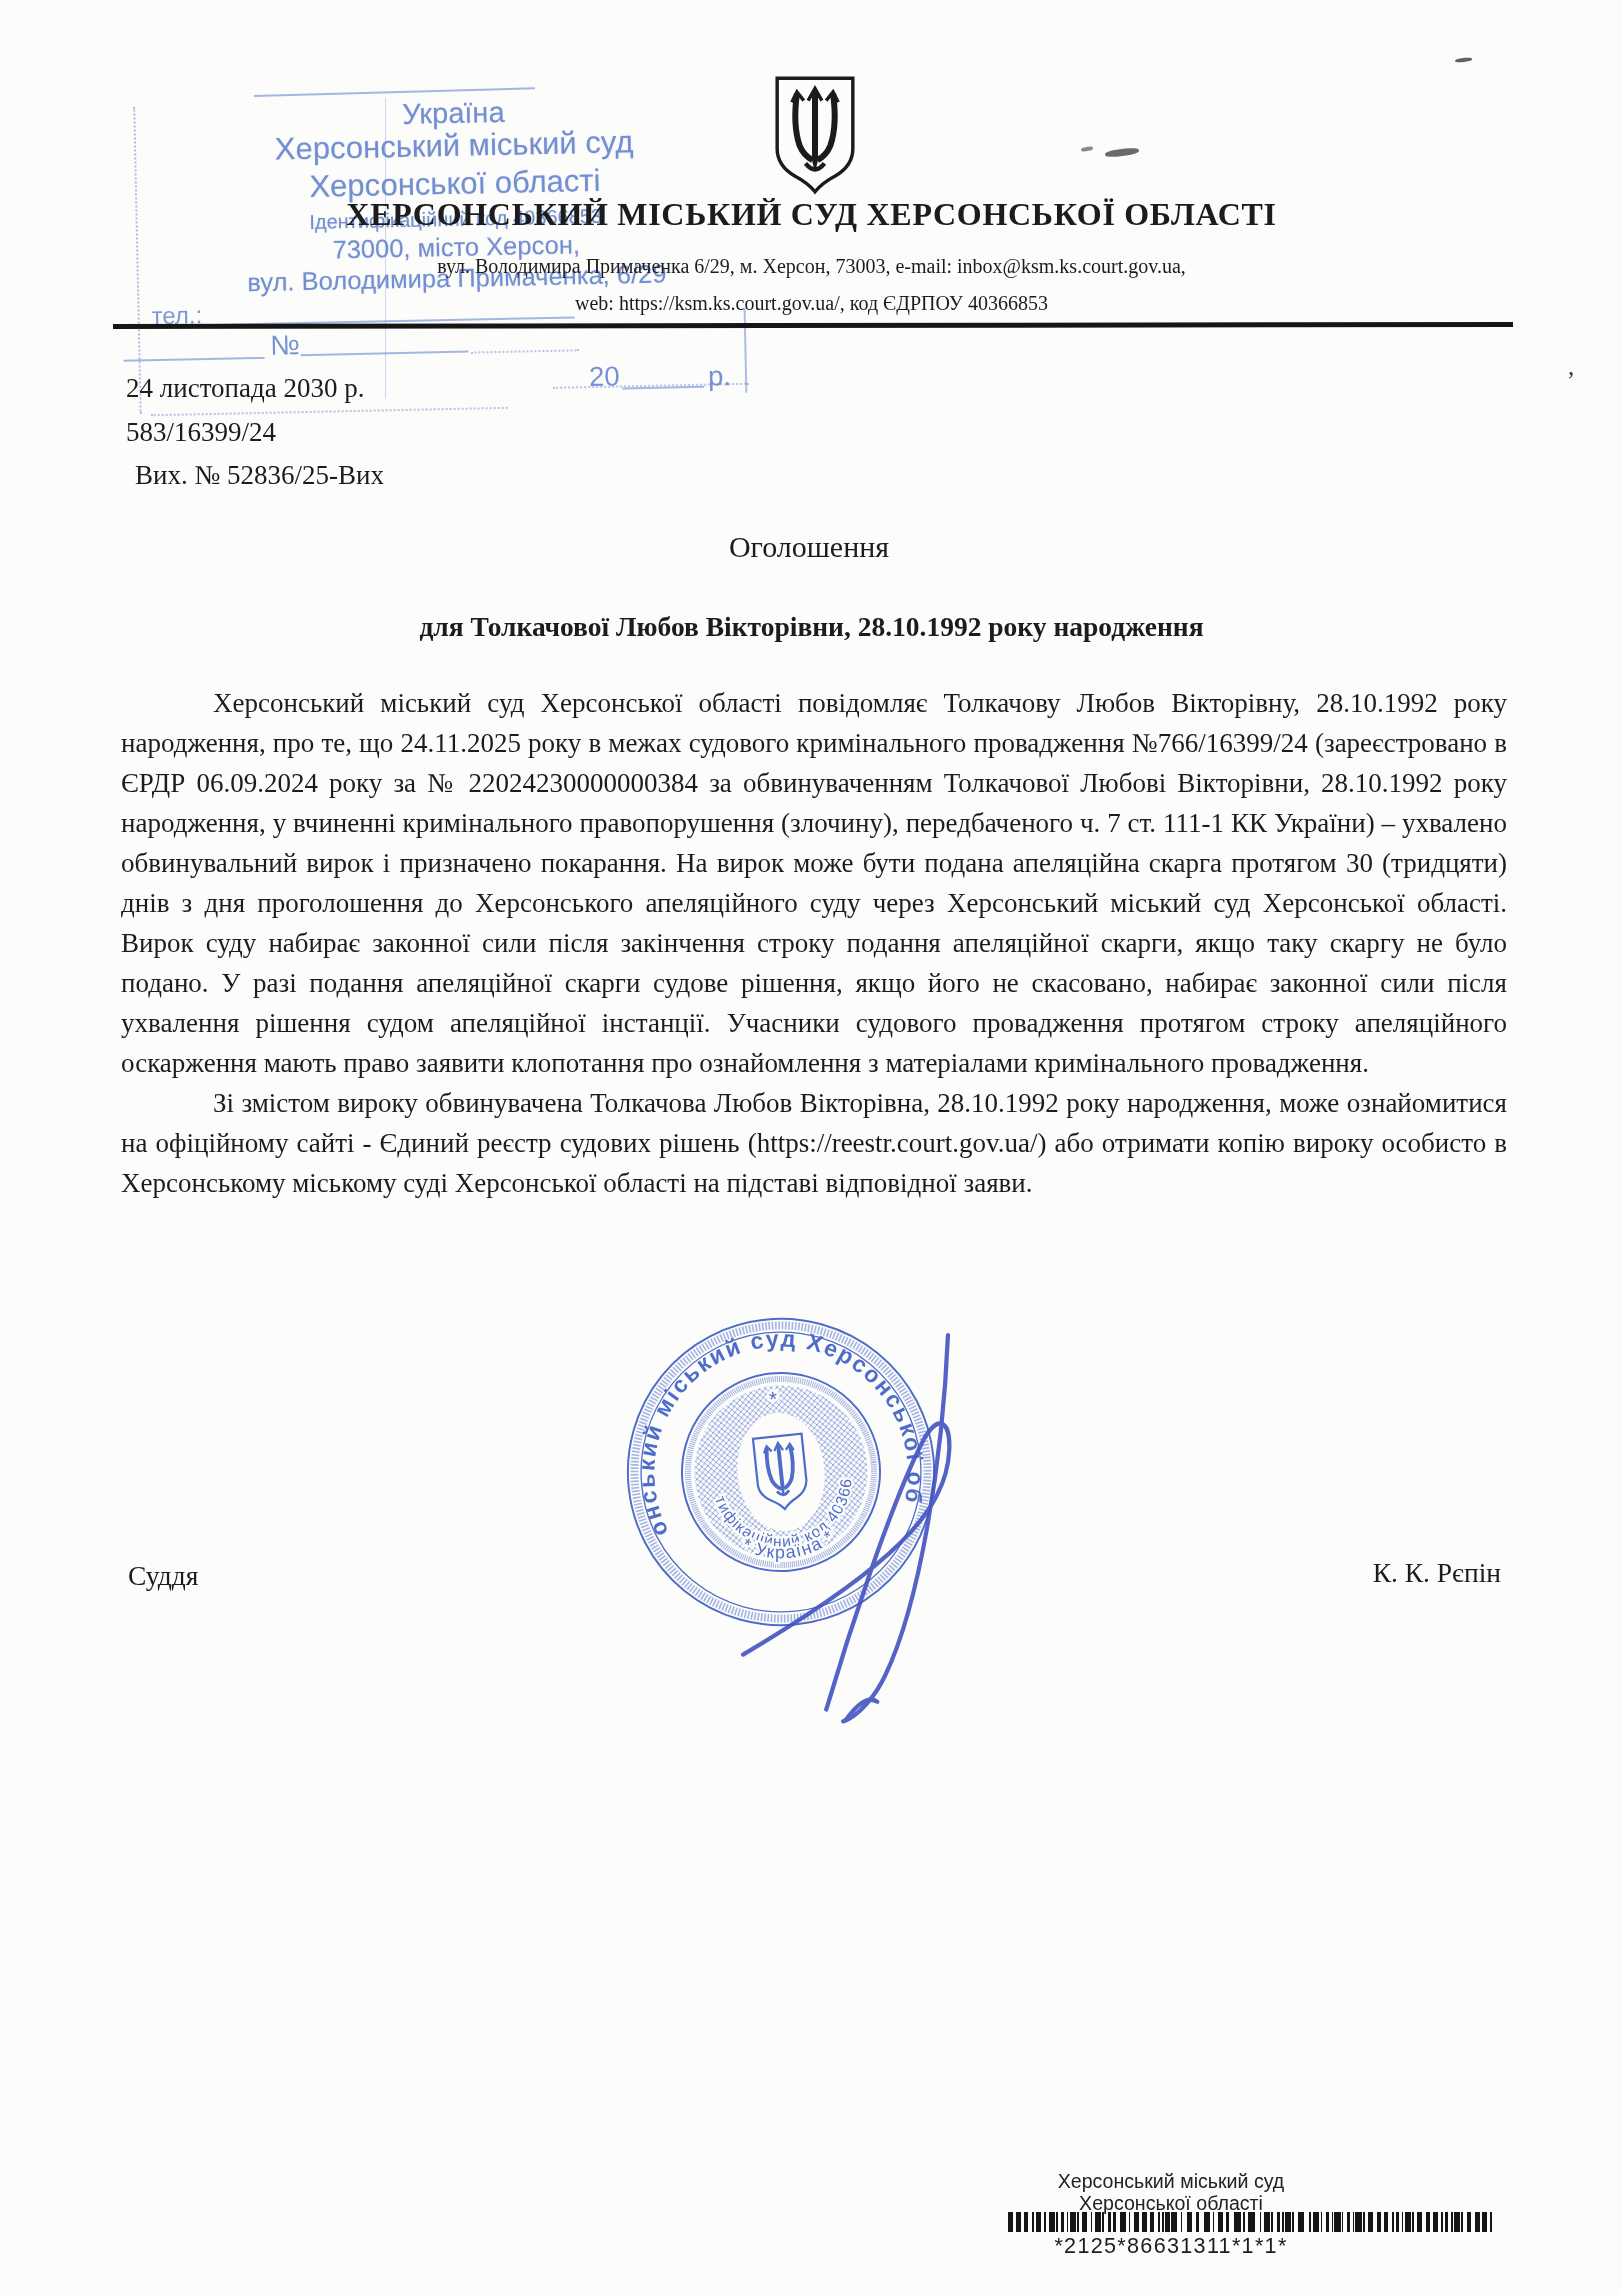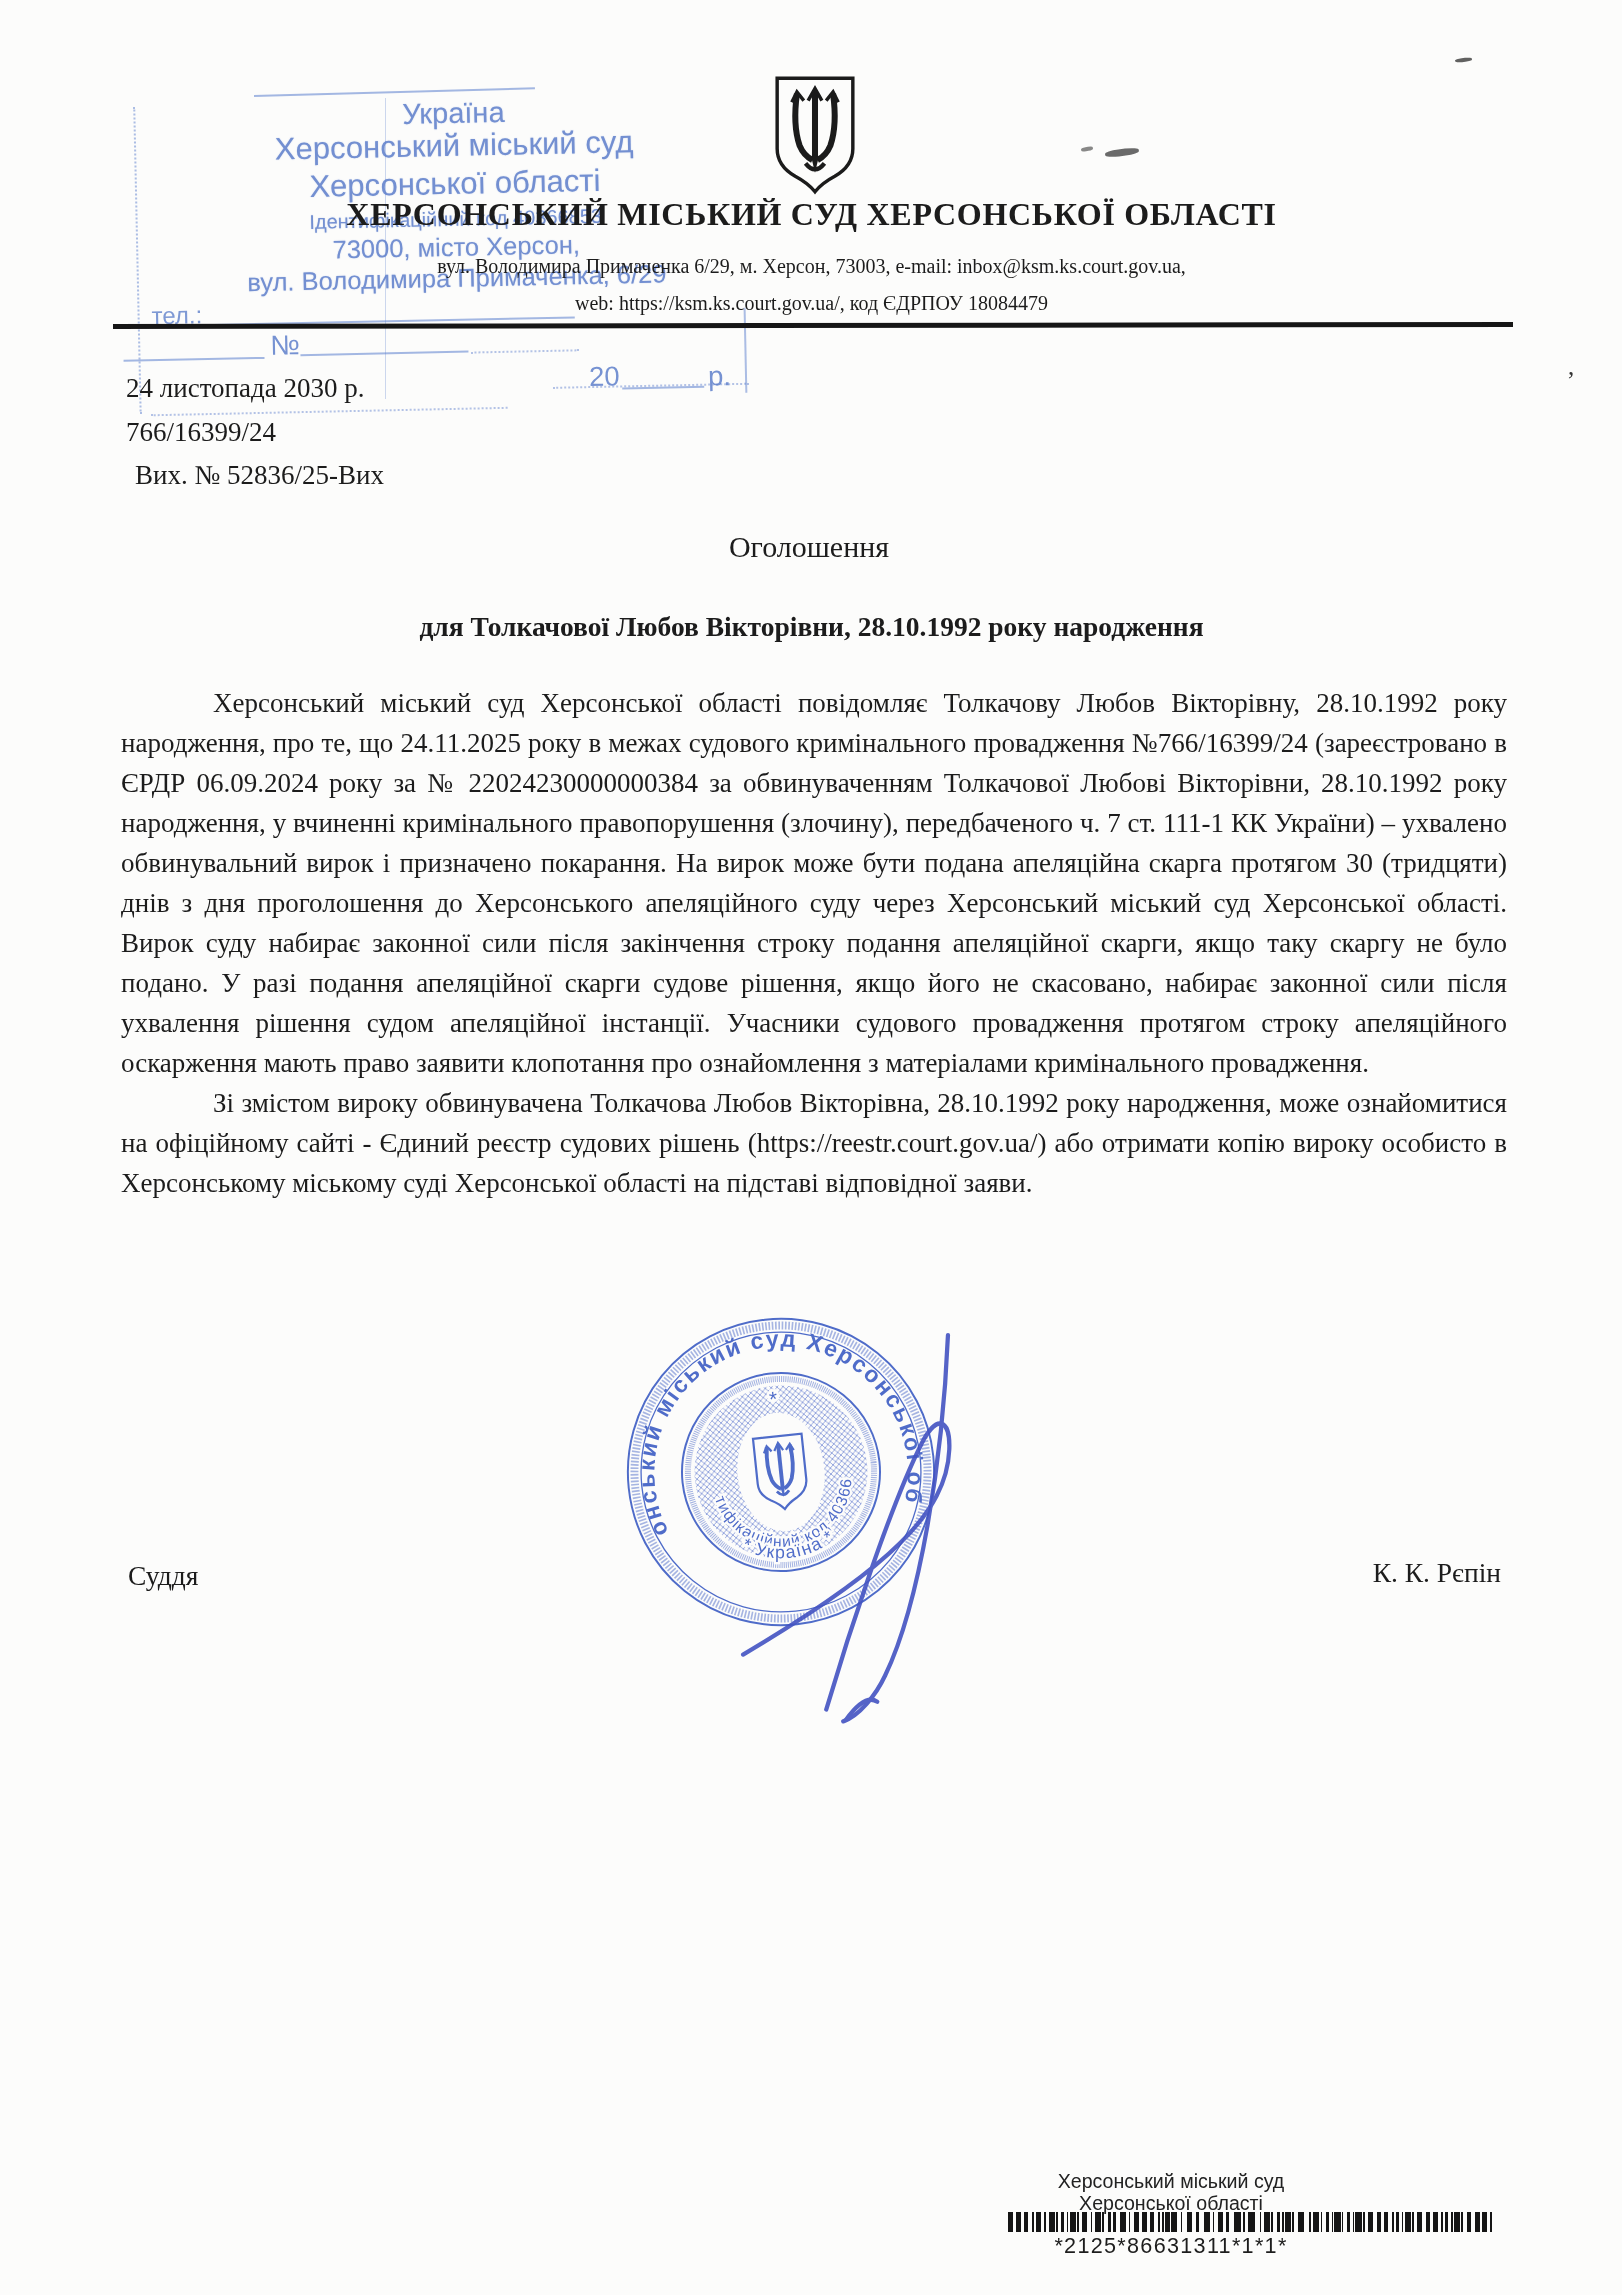--- a/index.html
+++ b/index.html
@@ -116,25 +116,25 @@
     <div class="cs-r">р.</div>
   </div>
   <div class="crease"></div>
 
   <svg class="emblem" viewBox="0 0 100 140">
       <use href="#tryzub"></use>
     </svg>
 
   <div class="h-title">ХЕРСОНСЬКИЙ МІСЬКИЙ СУД ХЕРСОНСЬКОЇ ОБЛАСТІ</div>
   <div class="addr addr1">вул. Володимира Примаченка  6/29, м. Херсон, 73003, e-mail: inbox@ksm.ks.court.gov.ua,</div>
-  <div class="addr addr2">web: https://ksm.ks.court.gov.ua/, код ЄДРПОУ 18084479</div>
+  <div class="addr addr2">web: https://ksm.ks.court.gov.ua/, код ЄДРПОУ 40366853</div>
   <div class="rule"></div>
 
   <div class="ref ref-date">24 листопада 2030 р.</div>
-  <div class="ref ref-case">766/16399/24</div>
+  <div class="ref ref-case">583/16399/24</div>
   <div class="ref ref-out">Вих. № 52836/25-Вих</div>
 
   <div class="doc-title">Оголошення</div>
   <div class="doc-sub">для Толкачової Любов Вікторівни, 28.10.1992 року народження</div>
 
   <div class="body-text">
     <p>Херсонський міський суд Херсонської області повідомляє Толкачову Любов Вікторівну, 28.10.1992 року народження, про те, що 24.11.2025 року в межах судового кримінального провадження №766/16399/24 (зареєстровано в ЄРДР 06.09.2024 року за № 22024230000000384 за обвинуваченням Толкачової Любові Вікторівни, 28.10.1992 року народження, у вчиненні кримінального правопорушення (злочину), передбаченого ч. 7 ст. 111-1 КК України) – ухвалено обвинувальний вирок і призначено покарання. На вирок може бути подана апеляційна скарга протягом 30 (тридцяти) днів з дня проголошення до Херсонського апеляційного суду через Херсонський міський суд Херсонської області. Вирок суду набирає законної сили після закінчення строку подання апеляційної скарги, якщо таку скаргу не було подано. У разі подання апеляційної скарги судове рішення, якщо його не скасовано, набирає законної сили після ухвалення рішення судом апеляційної інстанції. Учасники судового провадження протягом строку апеляційного оскарження мають право заявити клопотання про ознайомлення з матеріалами кримінального провадження.</p>
     <p>Зі змістом вироку обвинувачена Толкачова Любов Вікторівна, 28.10.1992 року народження, може ознайомитися на офіційному сайті - Єдиний реєстр судових рішень (https://reestr.court.gov.ua/) або отримати копію вироку особисто в Херсонському міському суді Херсонської області на підставі відповідної заяви.</p>
   </div>
 

